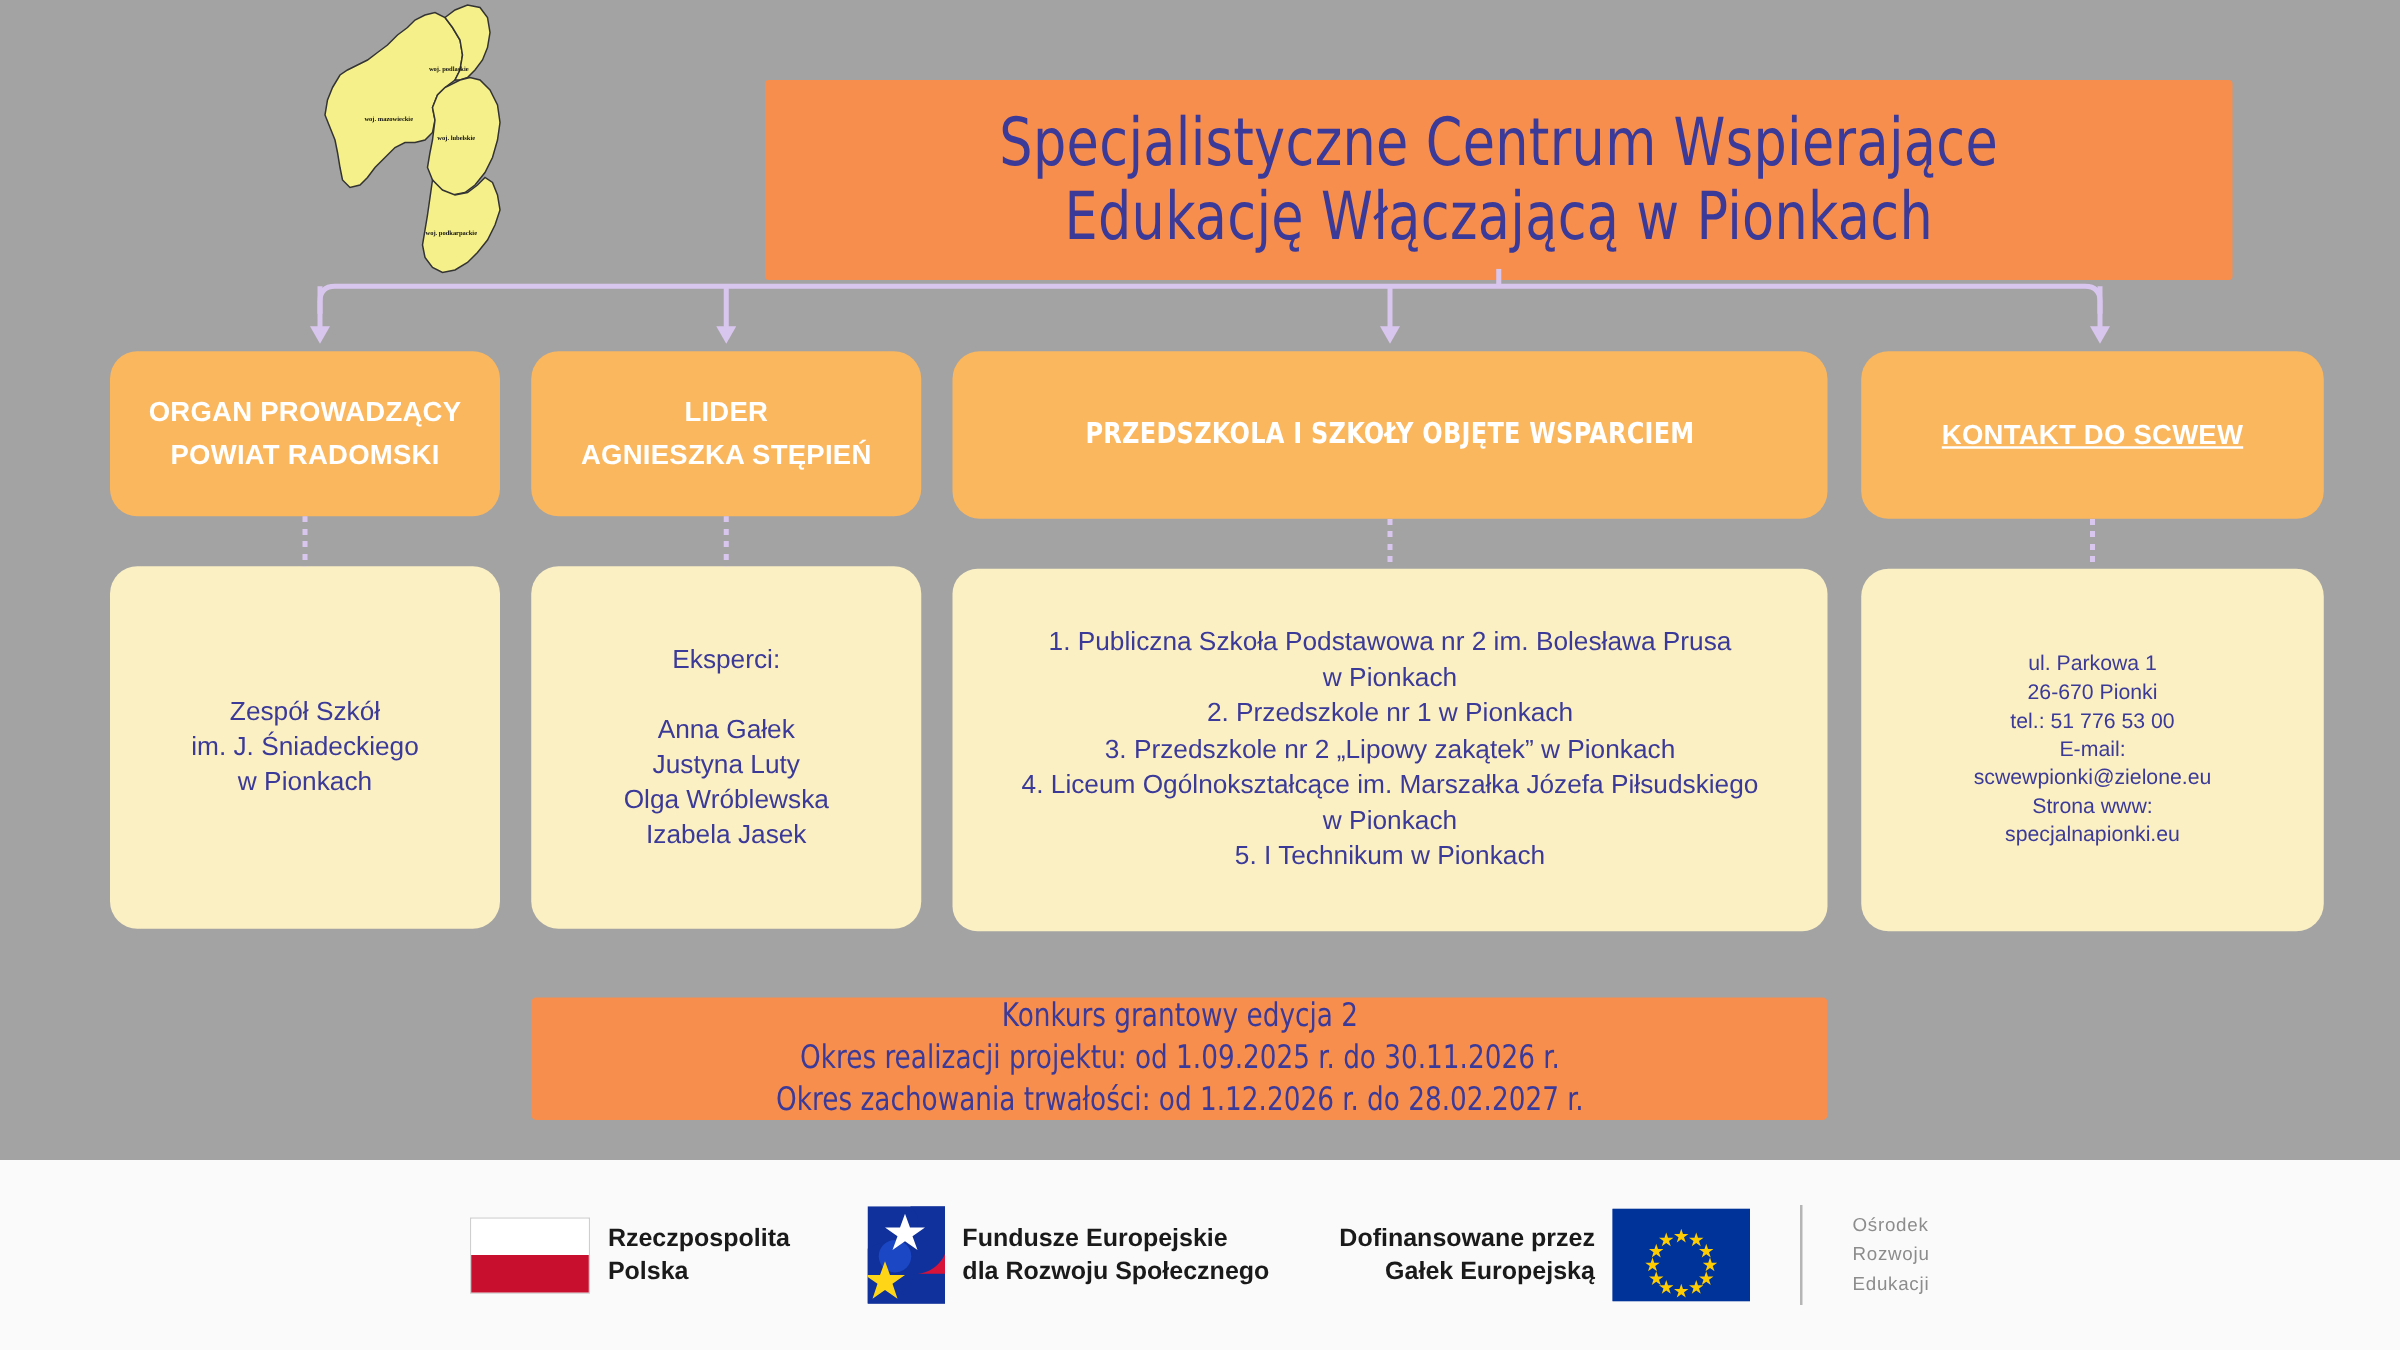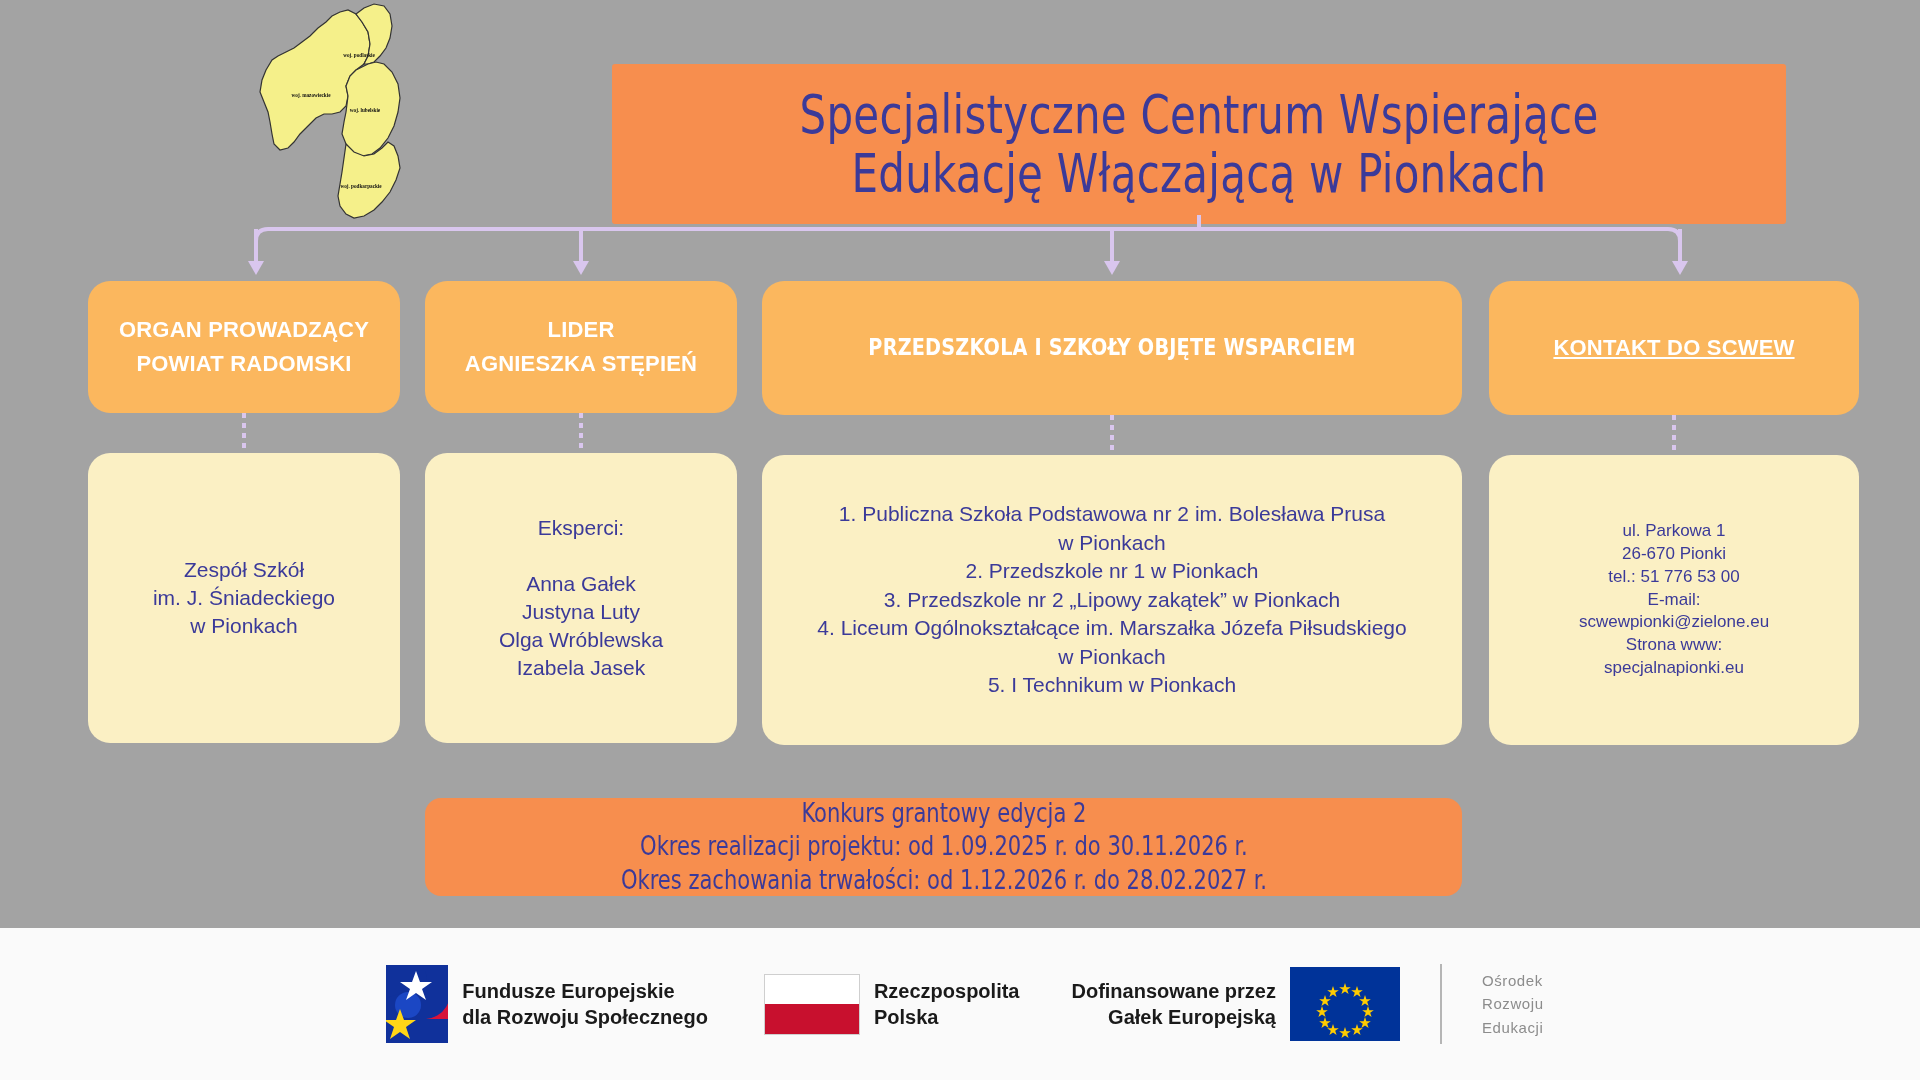--- a/index.html
+++ b/index.html
@@ -106,37 +106,37 @@
 
   .body-box {
     background:#fbf0c4;
     border-radius:22px;
     color:#3b3a99;
     display:flex; align-items:center; justify-content:center;
     text-align:center;
     padding:18px 20px;
   }
   #col-0 .body-box, #col-1 .body-box, #col-3 .body-box { height:290px; }
-  #col-2 .body-box { height:290px; }
+  #col-2 .body-box { height:290px;border-radius:20px; }
 
   .body-text {
     font-size:21px;
     line-height:1.34;
     white-space:pre-line;
   }
   #col-2 .body-text { font-size:21px; line-height:1.36; }
   #col-3 .body-text { font-size:17px; line-height:1.34; }
 
   
   #bottom-banner {
     position:absolute;
     left:425px; top:798px;
     width:1037px; height:98px;
     background:#f78e4e;
-    border-radius:16px;
+    border-radius:4px;
     display:flex; align-items:center; justify-content:center;
     text-align:center;
   }
   #bottom-text {
     font-family:"Liberation Sans Narrow","DejaVu Sans Condensed","Liberation Sans", sans-serif;
     font-stretch:condensed;
     font-size:26px;
     line-height:1.28;
     color:#3b3a99;
     transform:scaleX(0.9);
@@ -316,40 +316,40 @@
 </div>
 
 <div id="bottom-banner">
   <div id="bottom-text">Konkurs grantowy edycja 2
 Okres realizacji projektu: od 1.09.2025 r. do 30.11.2026 r.
 Okres zachowania trwałości: od 1.12.2026 r. do 28.02.2027 r.</div>
 </div>
 
 <div id="footer">
 
+  <div class="logo-unit pl-logo">
+    <div class="pl-flag">
+      <div class="w"></div>
+        <div class="r"></div>
+    </div>
+    <div class="pl-text">Rzeczpospolita
+Polska</div>
+  </div>
+
   <div class="logo-unit fe-logo">
     <svg class="fe-mark" viewBox="0 0 62 78" xmlns="http://www.w3.org/2000/svg">
       <rect x="0" y="0" width="62" height="78" fill="#10319b"></rect>
       <path d="M0,34 C12,26 28,30 36,22 C44,14 40,4 34,0 L62,0 L62,78 L0,78 Z" fill="#10319b"></path>
       <circle cx="22" cy="40" r="13" fill="#1b47c4"></circle>
       <path d="M62,18 A26,26 0 0,1 40,54 L62,54 Z" fill="#d7133a"></path>
       <polygon points="30,6 34,17 46,17 36,24 40,35 30,28 20,35 24,24 14,17 26,17" fill="#ffffff"></polygon>
       <polygon points="14,44 18,55 30,55 20,62 24,74 14,67 4,74 8,62 -2,55 10,55" fill="#ffd617"></polygon>
     </svg>
     <div class="fe-text">Fundusze Europejskie
 dla Rozwoju Społecznego</div>
-  </div>
-
-  <div class="logo-unit pl-logo">
-    <div class="pl-flag">
-      <div class="w"></div>
-        <div class="r"></div>
-    </div>
-    <div class="pl-text">Rzeczpospolita
-Polska</div>
   </div>
 
   <div class="logo-unit eu-logo">
     <div class="eu-text">Dofinansowane przez
 Gałek Europejską</div>
     <svg class="eu-flag" viewBox="0 0 110 74" xmlns="http://www.w3.org/2000/svg">
       <rect width="110" height="74" fill="#003399"></rect>
       <g fill="#ffcc00">
         <polygon points="55,16 56.4,20.2 60.8,20.2 57.2,22.8 58.6,27 55,24.4 51.4,27 52.8,22.8 49.2,20.2 53.6,20.2"></polygon>
         <polygon points="67,19 68.4,23.2 72.8,23.2 69.2,25.8 70.6,30 67,27.4 63.4,30 64.8,25.8 61.2,23.2 65.6,23.2"></polygon>

